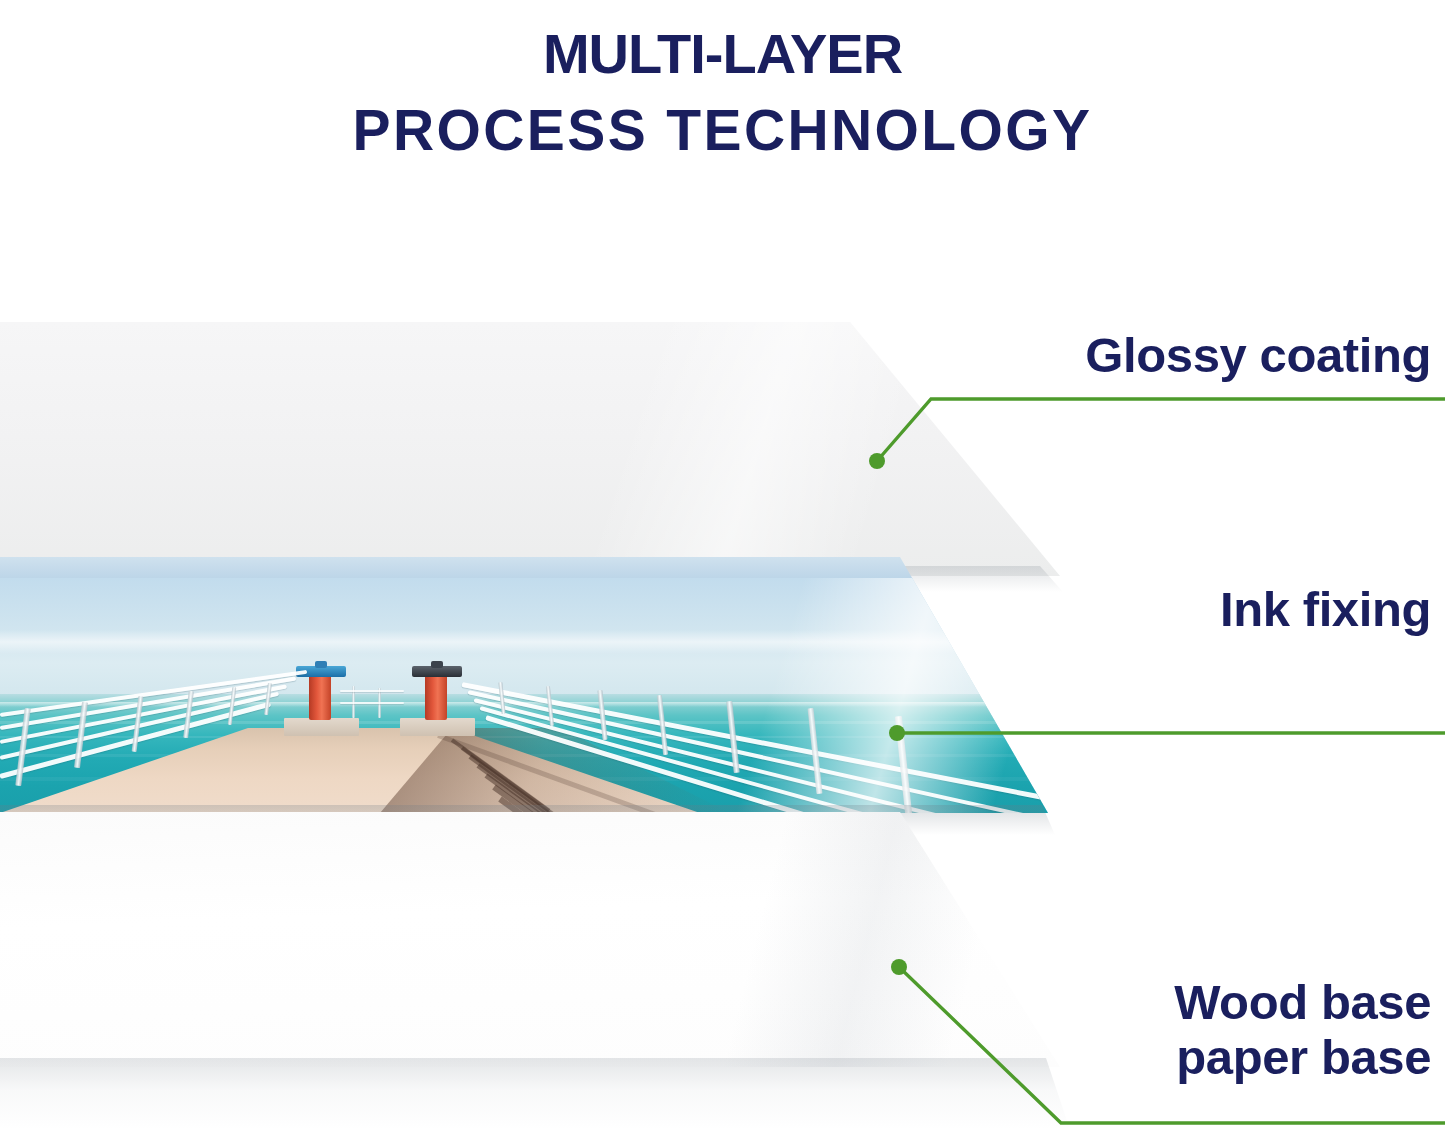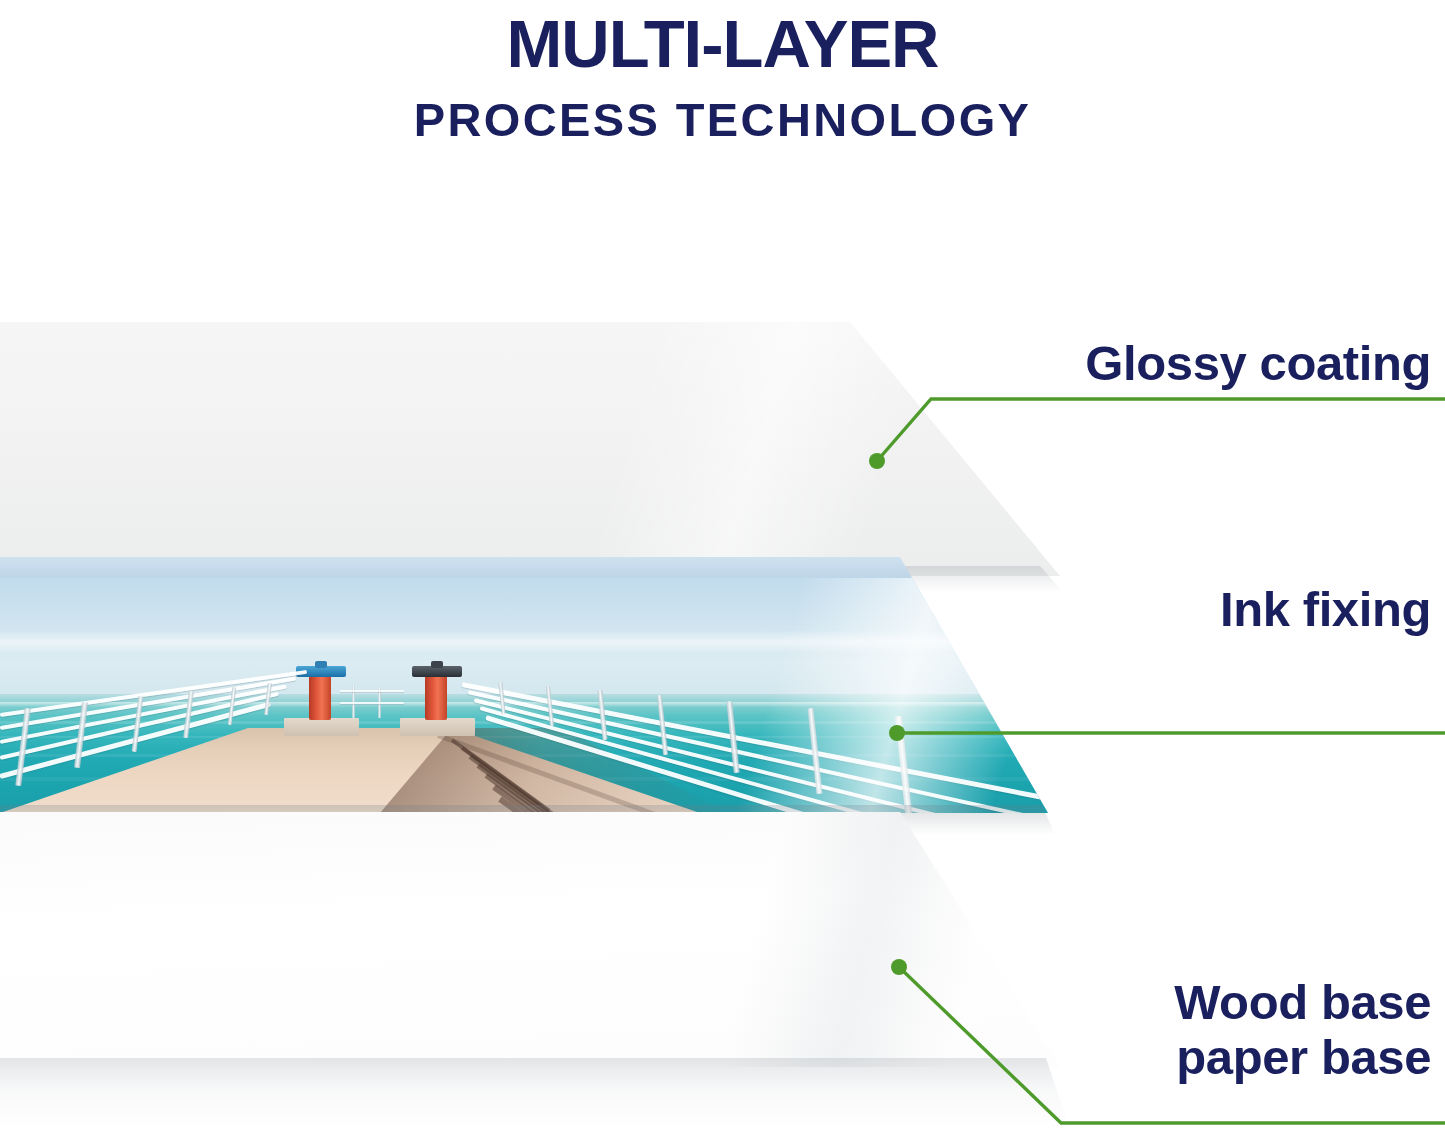--- a/index.html
+++ b/index.html
@@ -19,31 +19,31 @@
   
   #title-block {
     position: absolute;
     left: 0;
     top: 0;
     width: 1445px;
     text-align: center;
     z-index: 60;
   }
   #title-main {
-    font-size: 67px;
+    font-size: 56px;
     font-weight: 800;
     letter-spacing: -1px;
     color: #1a1f5e;
     line-height: 84px;
     margin: 0;
-    padding-top: 2px;
+    padding-top: 12px;
     white-space: nowrap;
   }
   #title-sub {
-    font-size: 47px;
+    font-size: 57px;
     font-weight: 800;
     letter-spacing: 2.4px;
     color: #1a1f5e;
     line-height: 56px;
     margin: 0;
     padding-top: 6px;
     white-space: nowrap;
   }
 
   
@@ -243,21 +243,21 @@
   
   .callout-label {
     position: absolute;
     z-index: 50;
     color: #1a1f5e;
     font-weight: 800;
     text-align: right;
     letter-spacing: -0.4px;
     line-height: 1.12;
   }
-  #label-glossy  { right: 14px; top: 336px;  font-size: 49px; width: 620px; }
+  #label-glossy  { right: 14px; top: 328px;  font-size: 49px; width: 620px; }
   #label-ink     { right: 14px; top: 582px;  font-size: 49px; width: 620px; }
   #label-paper   { right: 14px; top: 975px;  font-size: 49px; width: 620px; }
 </style>
 </head>
 <body>
 
 <div id="title-block">
   <div id="title-main">MULTI-LAYER</div>
   <div id="title-sub">PROCESS TECHNOLOGY</div>
 </div>

